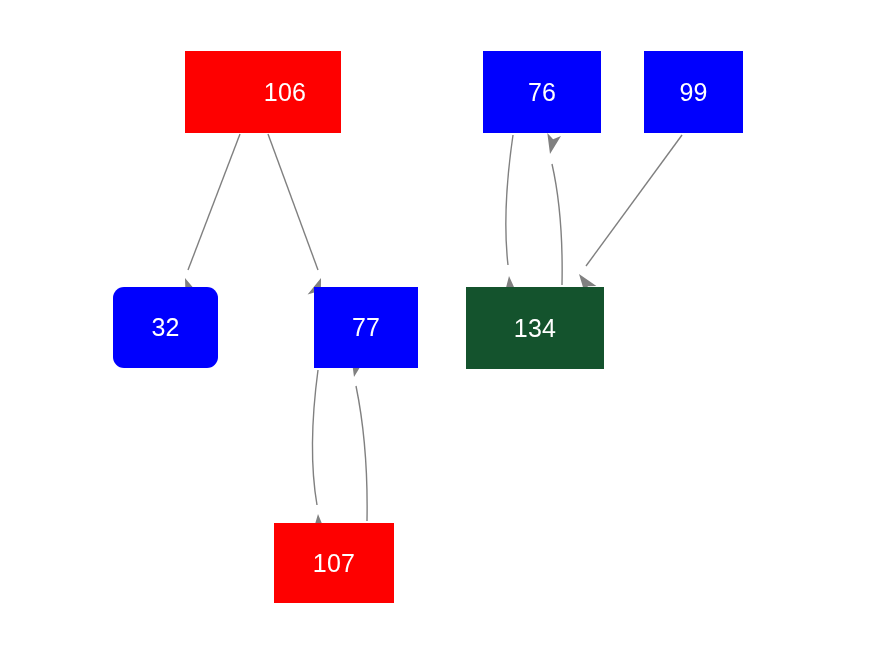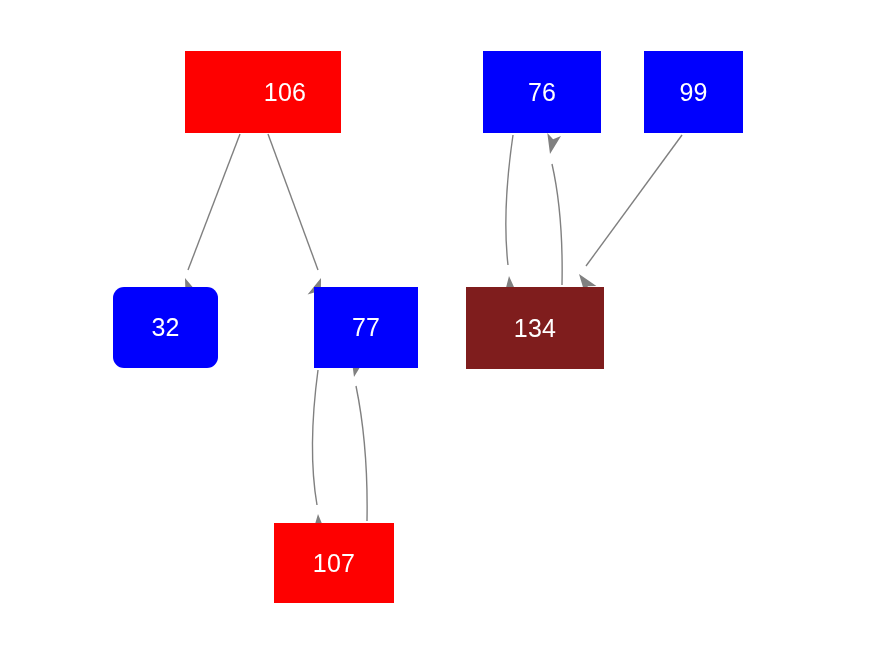--- a/index.html
+++ b/index.html
@@ -88,21 +88,21 @@
       </div>
       <div class="graph-node" style="left: 644px; top: 51px; width: 99px; height: 82px; background: rgb(0, 0, 254);">
         <span class="node-label">99</span>
       </div>
       <div class="graph-node" style="left: 113px; top: 287px; width: 105px; height: 81px; background: rgb(0, 0, 254); border-radius: 11px;">
         <span class="node-label">32</span>
       </div>
       <div class="graph-node" style="left: 288px; top: 287px; width: 104px; height: 81px; background: rgb(0, 0, 254); margin-left: 26px;">
         <span class="node-label">77</span>
       </div>
-      <div class="graph-node" style="left: 466px; top: 287px; width: 138px; height: 82px; background: #7f1d1d;">
+      <div class="graph-node" style="left: 466px; top: 287px; width: 138px; height: 82px; background: #14532d;">
         <span class="node-label">134</span>
       </div>
       <div class="graph-node" style="left: 274px; top: 523px; width: 120px; height: 80px; background: rgb(254, 0, 0);">
         <span class="node-label">107</span>
       </div>
     </div>
 
 </div>
 
 </body></html>

